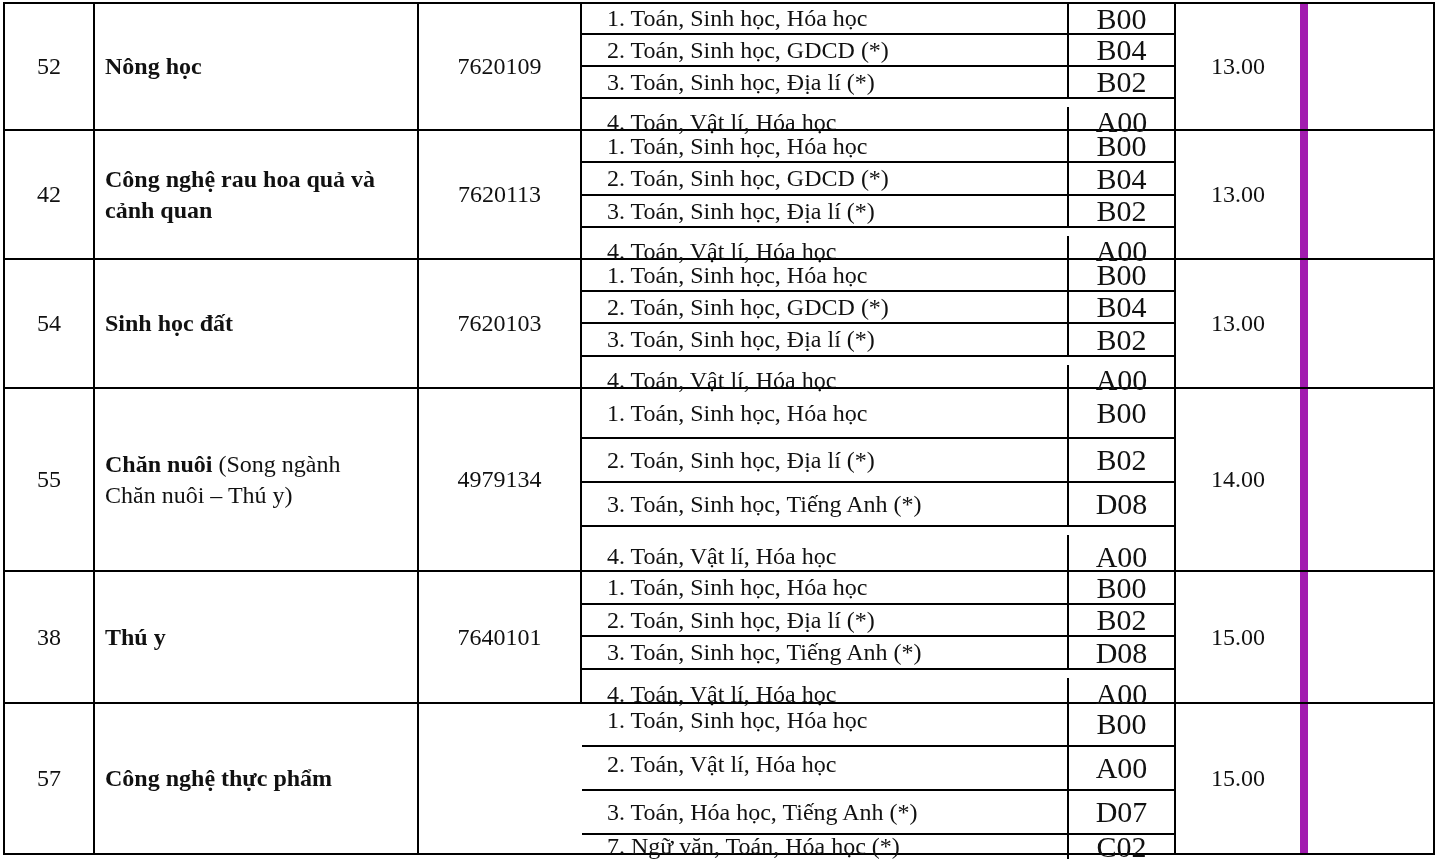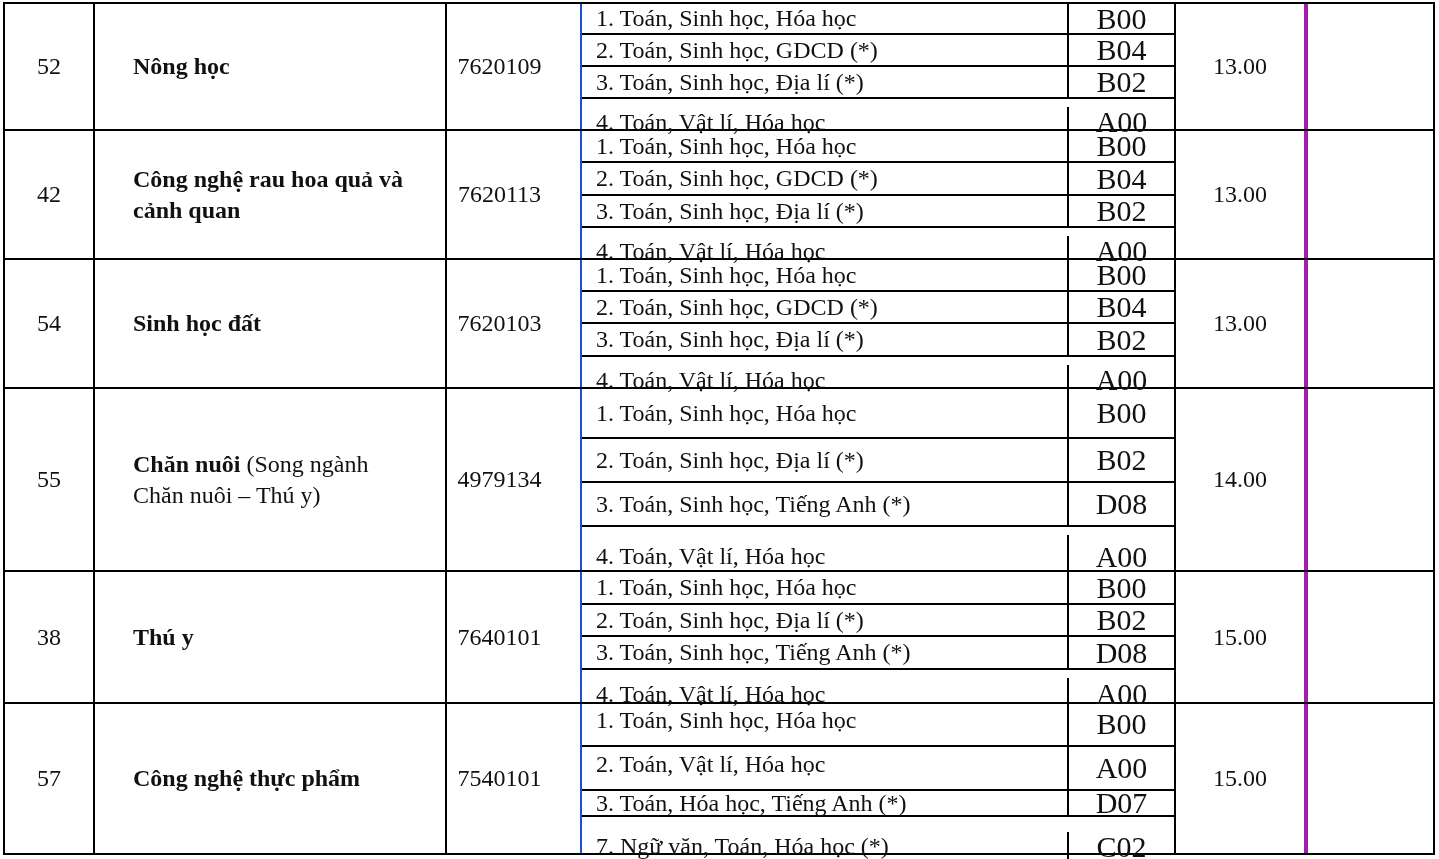--- a/index.html
+++ b/index.html
@@ -5,29 +5,29 @@
     html, body { margin: 0; padding: 0; background: #ffffff; }
     body { width: 1439px; height: 859px; position: relative; overflow: hidden;
            font-family: "Liberation Serif", "DejaVu Serif", serif; color: #111; }
     .tbl { position: absolute; left: 3px; top: 2px; width: 1432px; height: 853px;
            border: 2px solid #000; box-sizing: border-box; }
     .group { position: absolute; left: 0; width: 100%; border-bottom: 2px solid #000; box-sizing: border-box; }
     .group:last-child { border-bottom: none; }
     .cell { position: absolute; top: 0; bottom: 0; box-sizing: border-box;
             display: flex; align-items: center; font-size: 24px; }
     .c-stt  { left: 0; width: 90px; border-right: 2px solid #000; justify-content: center; }
-    .c-name { left: 90px; width: 324px; border-right: 2px solid #000; padding-left: 10px; line-height: 31px; margin-left: 28px; }
-    .c-code { left: 414px; width: 163px; border-right: 2px solid #1d4ed8; justify-content: center; }
+    .c-name { left: 90px; width: 324px; border-right: 2px solid #000; padding-left: 10px; line-height: 31px; }
+    .c-code { left: 414px; width: 163px; border-right: 2px solid #000000; justify-content: center; }
     .c-combos { left: 577px; width: 594px; border-right: 2px solid #000; display: block; }
-    .c-score { left: 1171px; width: 132px; border-right: 4px solid #a21caf; justify-content: center; text-align: center; }
+    .c-score { left: 1171px; width: 132px; border-right: 8px solid #a21caf; justify-content: center; text-align: center; }
     .c-note { left: 1303px; right: 0; }
     .combo { position: absolute; left: 0; right: 0; border-bottom: 2px solid #000; box-sizing: border-box; }
     .combo:last-child { border-bottom: none; margin-top: 8px; }
     .combo-text { position: absolute; left: 0; top: 0; bottom: 0; width: 487px; border-right: 2px solid #000;
-                  box-sizing: border-box; padding-left: 14px; display: flex; align-items: center; font-size: 24px; white-space: nowrap; }
+                  box-sizing: border-box; padding-left: 25px; display: flex; align-items: center; font-size: 24px; white-space: nowrap; }
     .combo-code { position: absolute; left: 487px; right: 0; top: 0; bottom: 0; display: flex;
                   align-items: center; justify-content: center; font-size: 30px; }
     .name-text b { font-weight: bold; }
   </style>
 </head>
 <body>
 
 <div class="tbl">
 
   <div class="group" style="top:0;height:127px;">
@@ -168,31 +168,30 @@
     </div>
     <div class="cell c-score">15.00</div>
     <div class="cell c-note"></div>
   </div>
 
   <div class="group" style="top:700px;height:149px;">
     <div class="cell c-stt">57</div>
     <div class="cell c-name name-text">
         <span><b>Công nghệ thực phẩm</b><span></span></span>
       </div>
-    <div class="cell c-code">7540101</div>
     <div class="cell c-combos">
       <div class="combo" style="top:0;height:43px;">
           <div class="combo-text" style="align-items:flex-start;padding-top:3px;">1. Toán, Sinh học, Hóa học</div>
           <div class="combo-code" style="align-items:flex-start;padding-top:3px;">B00</div>
         </div>
       <div class="combo" style="top:43px;height:44px;">
           <div class="combo-text" style="align-items:flex-start;padding-top:4px;">2. Toán, Vật lí, Hóa học</div>
           <div class="combo-code" style="align-items:flex-start;padding-top:4px;">A00</div>
         </div>
-      <div class="combo" style="top:87px;height:26px;text-align:right;">
+      <div class="combo" style="top:87px;height:44px;text-align:right;">
           <div class="combo-text">3. Toán, Hóa học, Tiếng Anh (*)</div>
           <div class="combo-code">D07</div>
         </div>
       <div class="combo" style="top:120px;height:29px;">
           <div class="combo-text">7. Ngữ văn, Toán, Hóa học (*)</div>
           <div class="combo-code">C02</div>
         </div>
     </div>
     <div class="cell c-score">15.00</div>
     <div class="cell c-note"></div>

